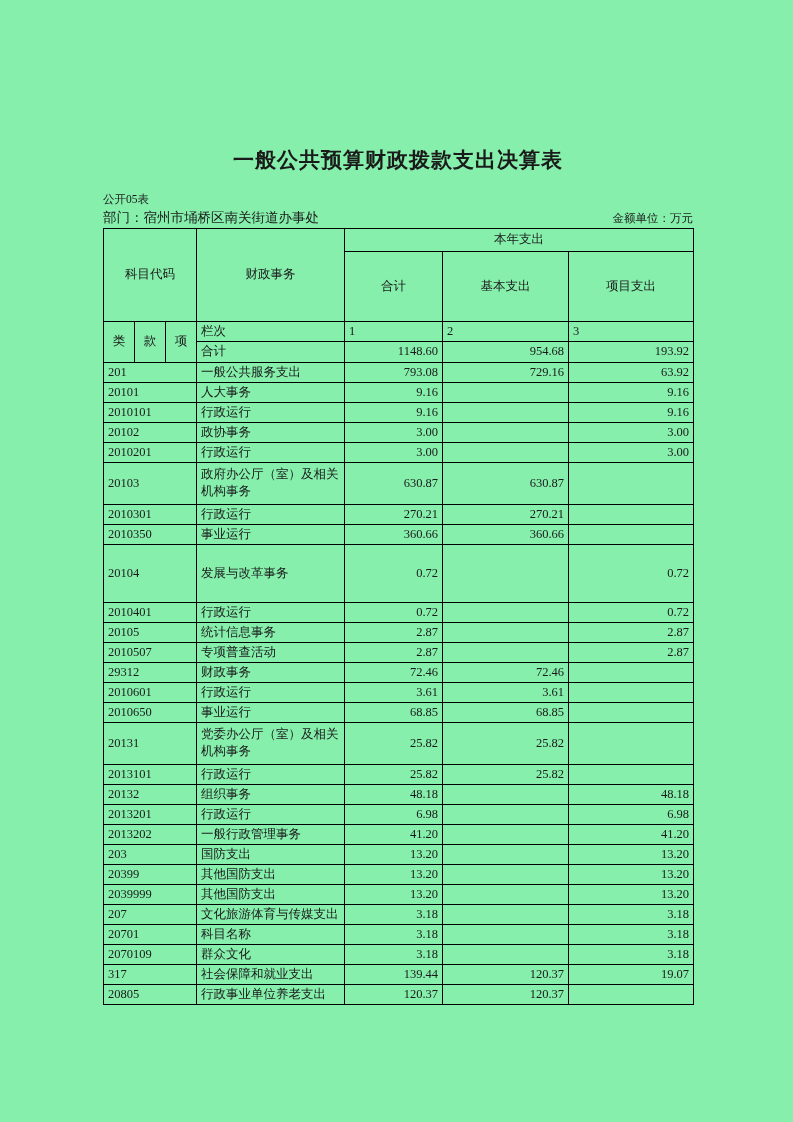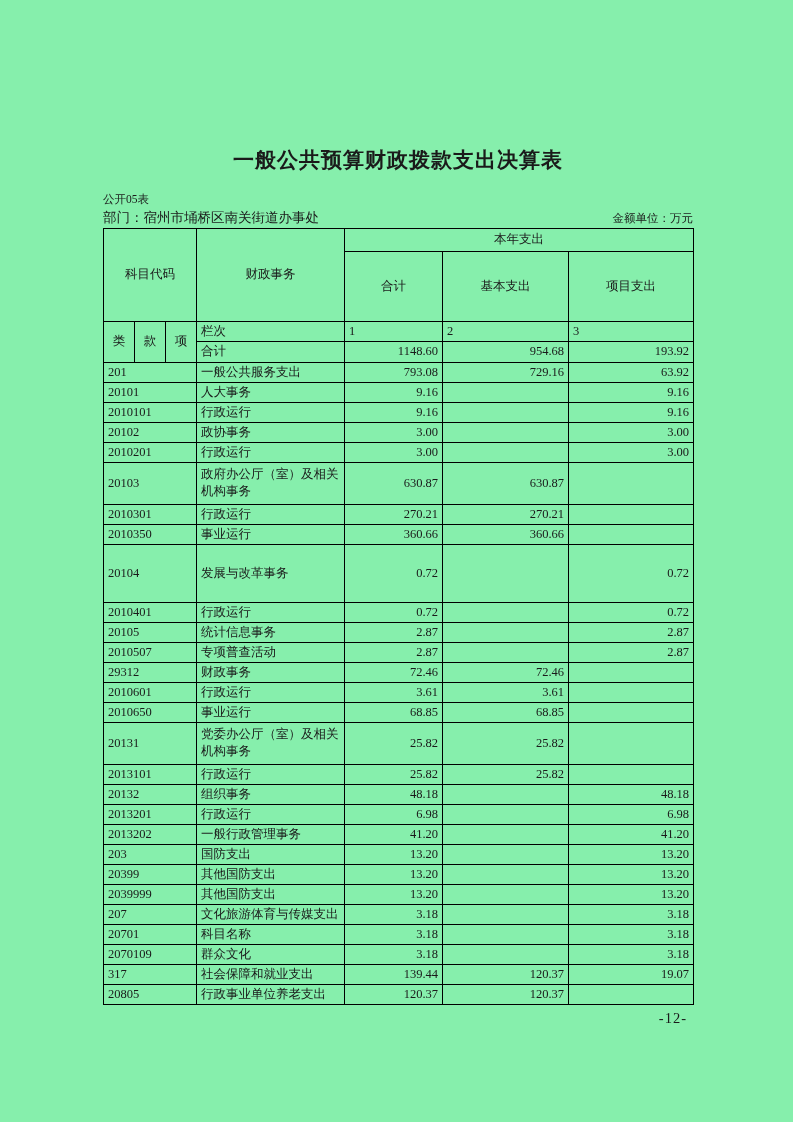--- a/index.html
+++ b/index.html
@@ -327,16 +327,15 @@
           <tr class="row-l1">
             <td class="l code-cell" colspan="3">20805</td>
             <td class="l">行政事业单位养老支出</td>
             <td class="num">120.37</td>
             <td class="num">120.37</td>
             <td class="num"></td>
           </tr>
         </tbody>
     </table>
 
-    <div class="page-number">-12-</div>
 
   </div>
 </div>
 
 </body></html>

